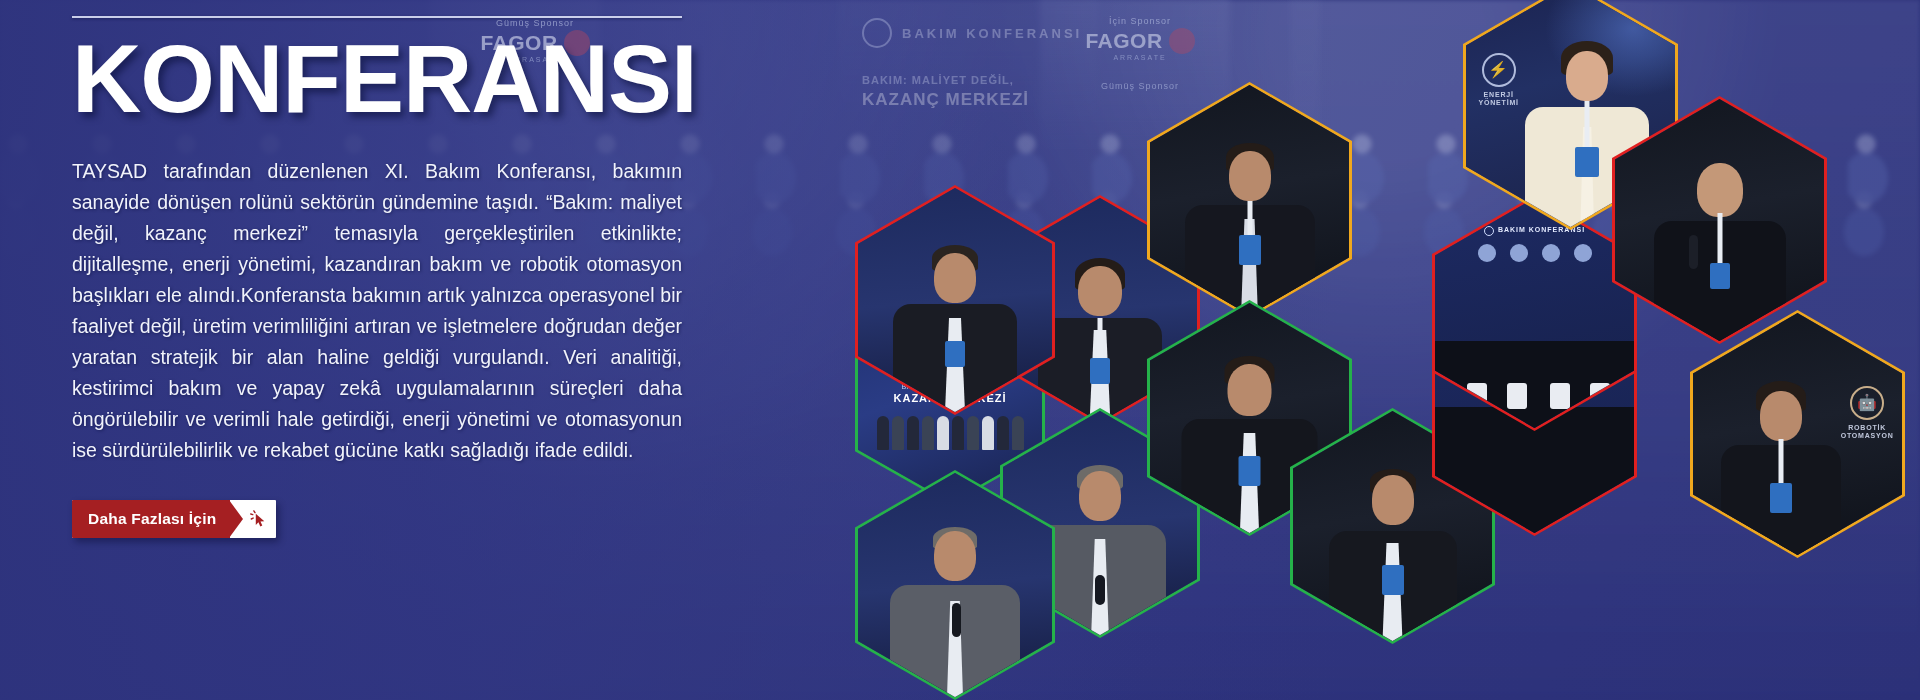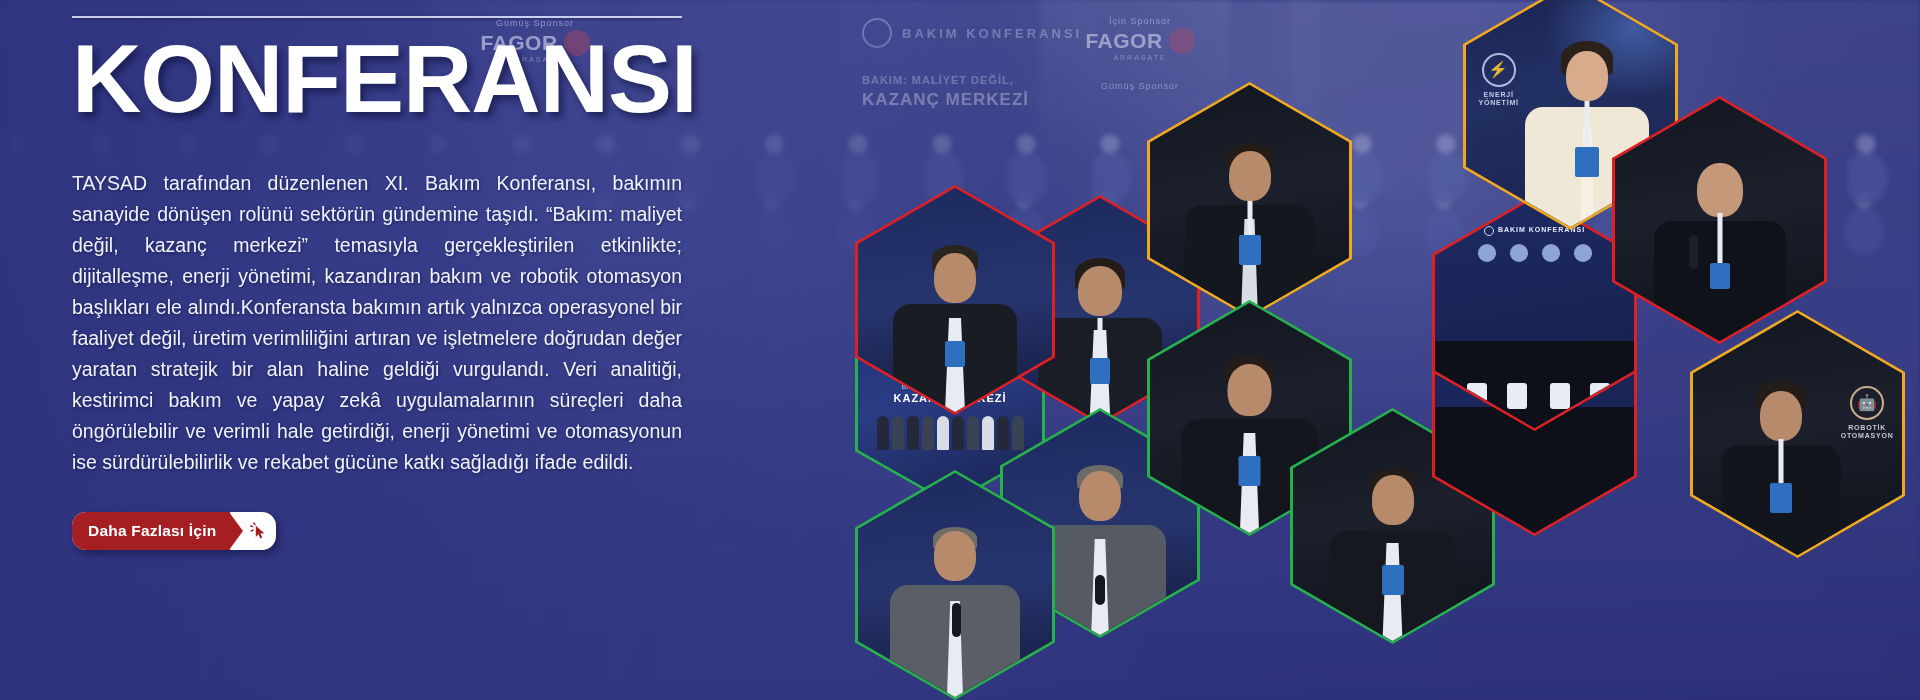--- a/index.html
+++ b/index.html
@@ -96,39 +96,39 @@
     font-size: 96px;
     line-height: .98;
     font-weight: 800;
     letter-spacing: -1px;
     color: #ffffff;
     text-shadow: 4px 5px 7px rgba(8,12,52,.55);
     font-family: "Liberation Sans", sans-serif;
   }
 
   .body-copy {
-    margin-top: 42px;
+    margin-top: 30px;
     width: 610px;
     font-size: 19.5px;
     line-height: 31px;
     color: #f1f3fb;
     text-align: justify;
     text-shadow: 1px 1px 3px rgba(10,14,60,.55);
     font-family: "Liberation Sans", sans-serif;
   }
 
   
   .cta {
     margin-top: 34px;
     position: relative;
     display: inline-flex;
     align-items: stretch;
     height: 38px;
     background: #ffffff;
-    border-radius: 14px;
+    border-radius: 1px;
     box-shadow: 3px 4px 7px rgba(8,12,52,.45);
     overflow: hidden;
     cursor: pointer;
     border: 0;
     padding: 0;
   }
   .cta-label {
     display: flex;
     align-items: center;
     background: #a51f22;

